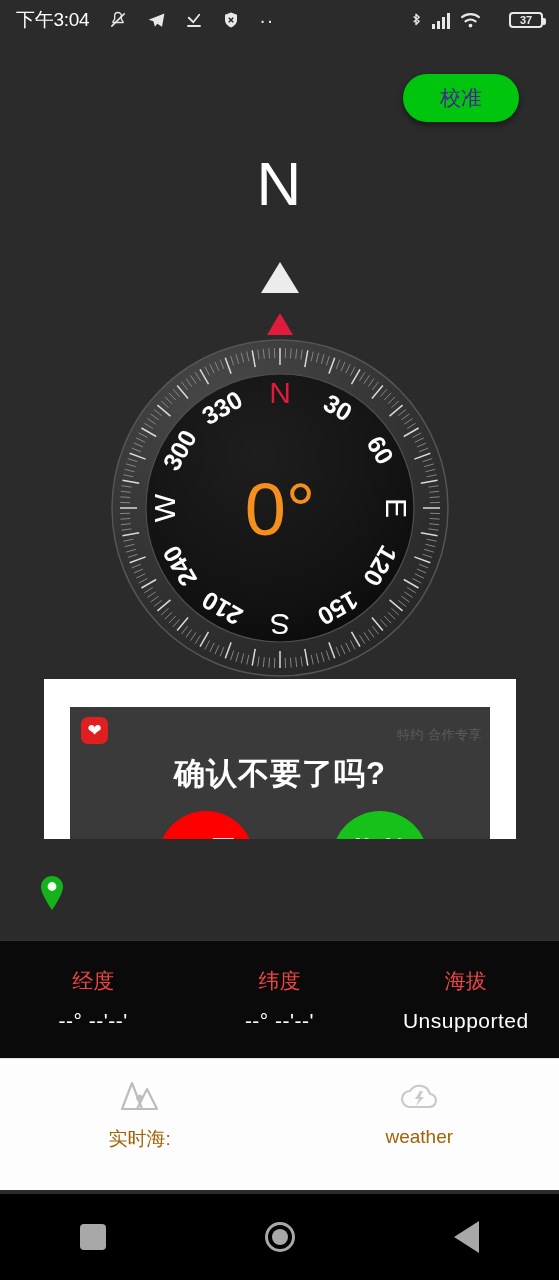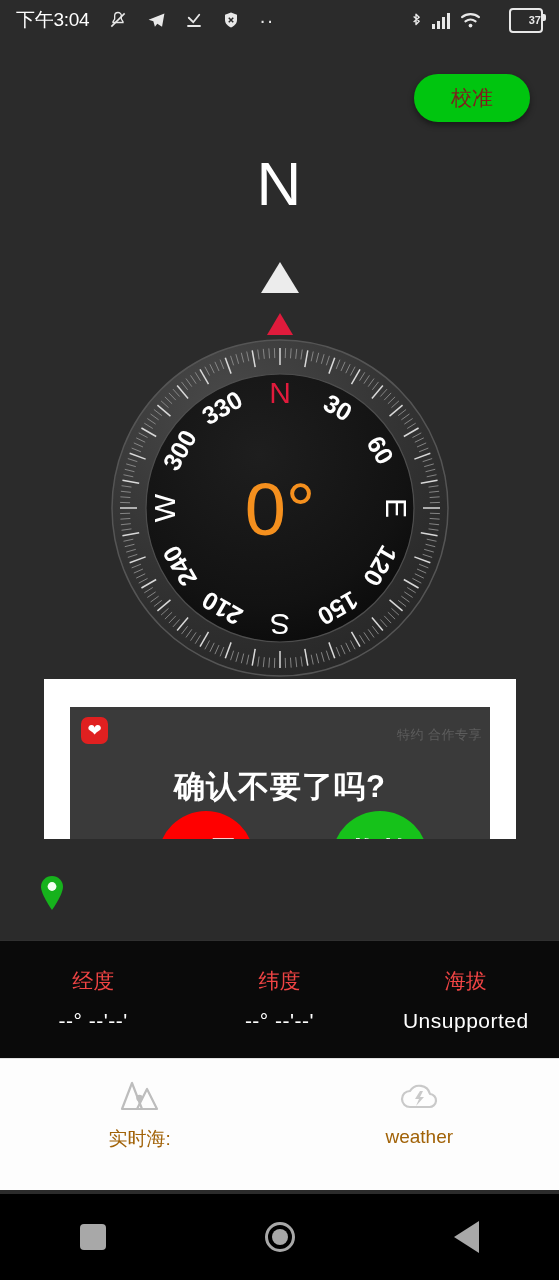--- a/index.html
+++ b/index.html
@@ -16,33 +16,33 @@
     position:absolute; left:0; top:0; width:559px; height:40px;
     background:#2b2b2b; display:flex; align-items:center;
     padding:0 16px; color:#fff;
   }
   .sb-left { display:flex; align-items:center; gap:19px; flex:1; }
   .sb-time { font-size:19px; letter-spacing:-.3px; white-space:nowrap; }
   .sb-right { display:flex; align-items:center; gap:8px; }
   .ic { display:inline-block; line-height:0; }
   .sb-dots { font-size:20px; letter-spacing:1px; color:#e8e8e8; line-height:8px; }
   .batt {
-    position:relative; width:34px; height:25px; border:2px solid #e8e8e8;
-    border-radius:4px; display:flex; align-items:center; justify-content:flex-end;margin-left:20px;
+    position:relative; width:34px; height:16px; border:2px solid #e8e8e8;
+    border-radius:4px; display:flex; align-items:center; justify-content:center;margin-left:20px;
   }
   .batt::after {
     content:""; position:absolute; right:-5px; top:4px; width:3px; height:7px;
     background:#e8e8e8; border-radius:0 2px 2px 0;
   }
   .batt span { font-size:11px; font-weight:bold; color:#e8e8e8; }
 
   
   .calib {
-    position:absolute; right:29px; top:74px; width:116px; height:48px;
-    background:#00c50f; border-radius:24px; color:#7f1d1d; font-size:21px;
+    position:absolute; right:40px; top:74px; width:116px; height:48px;
+    background:#00c50f; border-radius:24px; color:#4c1d95; font-size:21px;
     display:flex; align-items:center; justify-content:center;
     box-shadow:0 3px 6px rgba(0,0,0,.45); border:none; cursor:pointer;
   }
 
   
   .heading {
     position:absolute; left:0; top:148px; width:559px; text-align:center;
     color:#fff; font-size:62px; font-weight:300; letter-spacing:1px;
   }
 
@@ -79,21 +79,21 @@
     position:absolute; left:11px; top:10px; width:27px; height:27px;
     background:#e02020; border-radius:7px; display:flex;
     align-items:center; justify-content:center; color:#fff; font-size:17px;
     line-height:1;
   }
   .ad-fine {
     position:absolute; right:8px; top:19px; font-size:13px; color:#5d5d5d;
     letter-spacing:.5px;
   }
   .ad-title {
-    position:absolute; left:0; top:59px; width:100%; text-align:center;
+    position:absolute; left:0; top:46px; width:100%; text-align:center;
     color:#fff; font-size:31px; font-weight:bold; letter-spacing:1px;
   }
   .ad-btn {
     position:absolute; top:104px; width:96px; height:96px; border-radius:50%;
     display:flex; align-items:center; justify-content:center;
     color:#fff; font-size:31px; font-weight:bold; padding-bottom:12px;
   }
   .ad-btn.red   { left:88px;  background:#ff0000; }
   .ad-btn.green { left:262px; background:#16c21a; }
 

